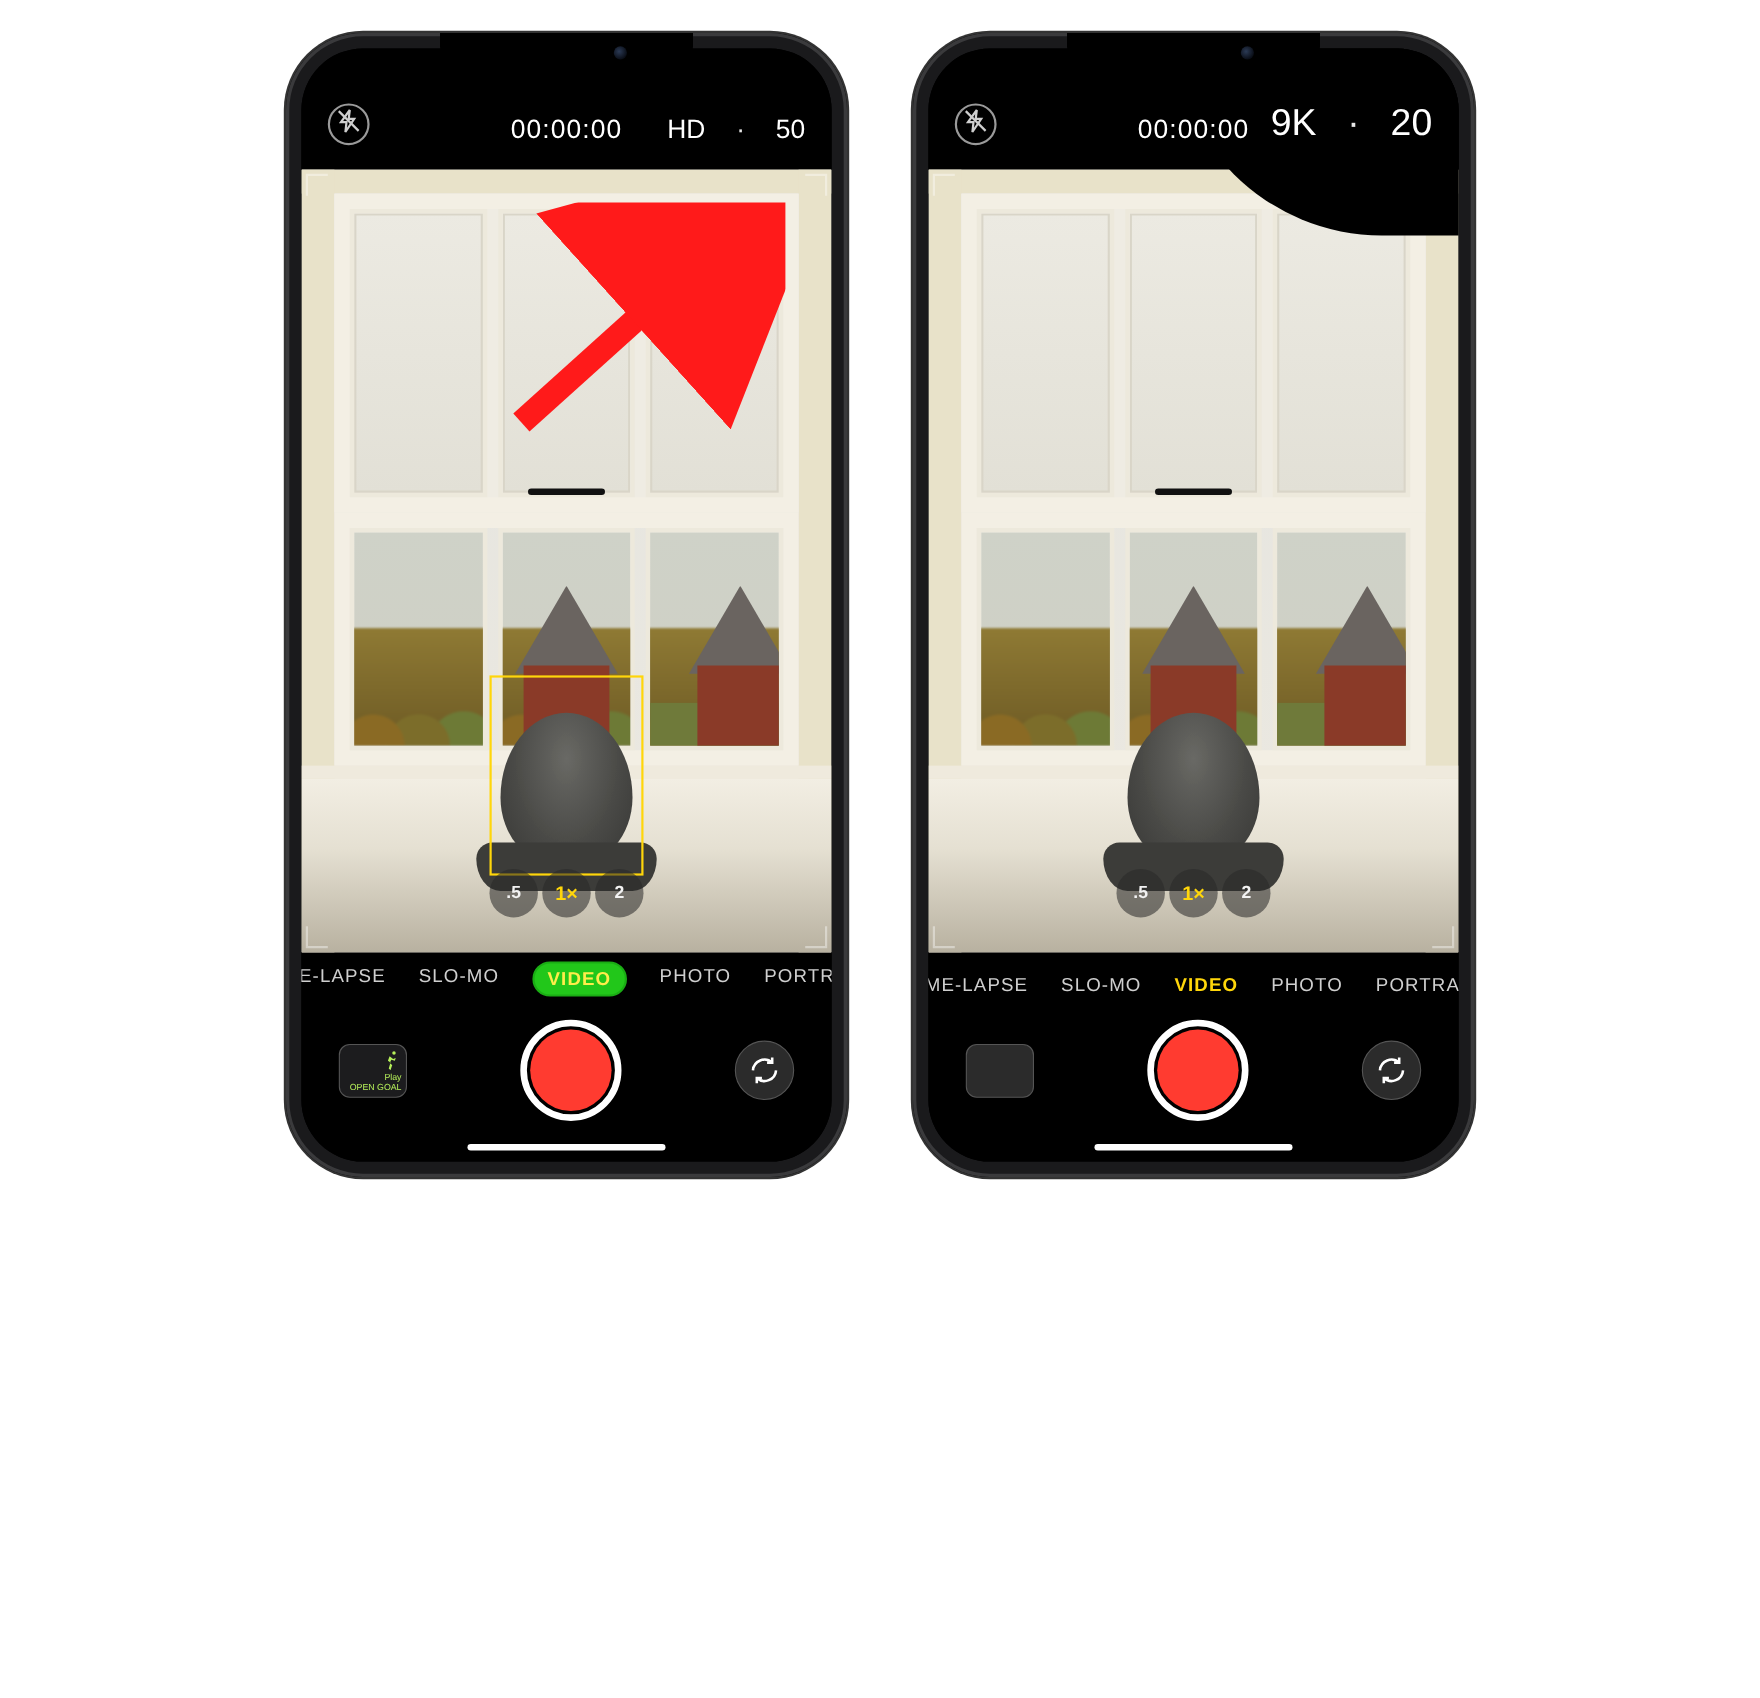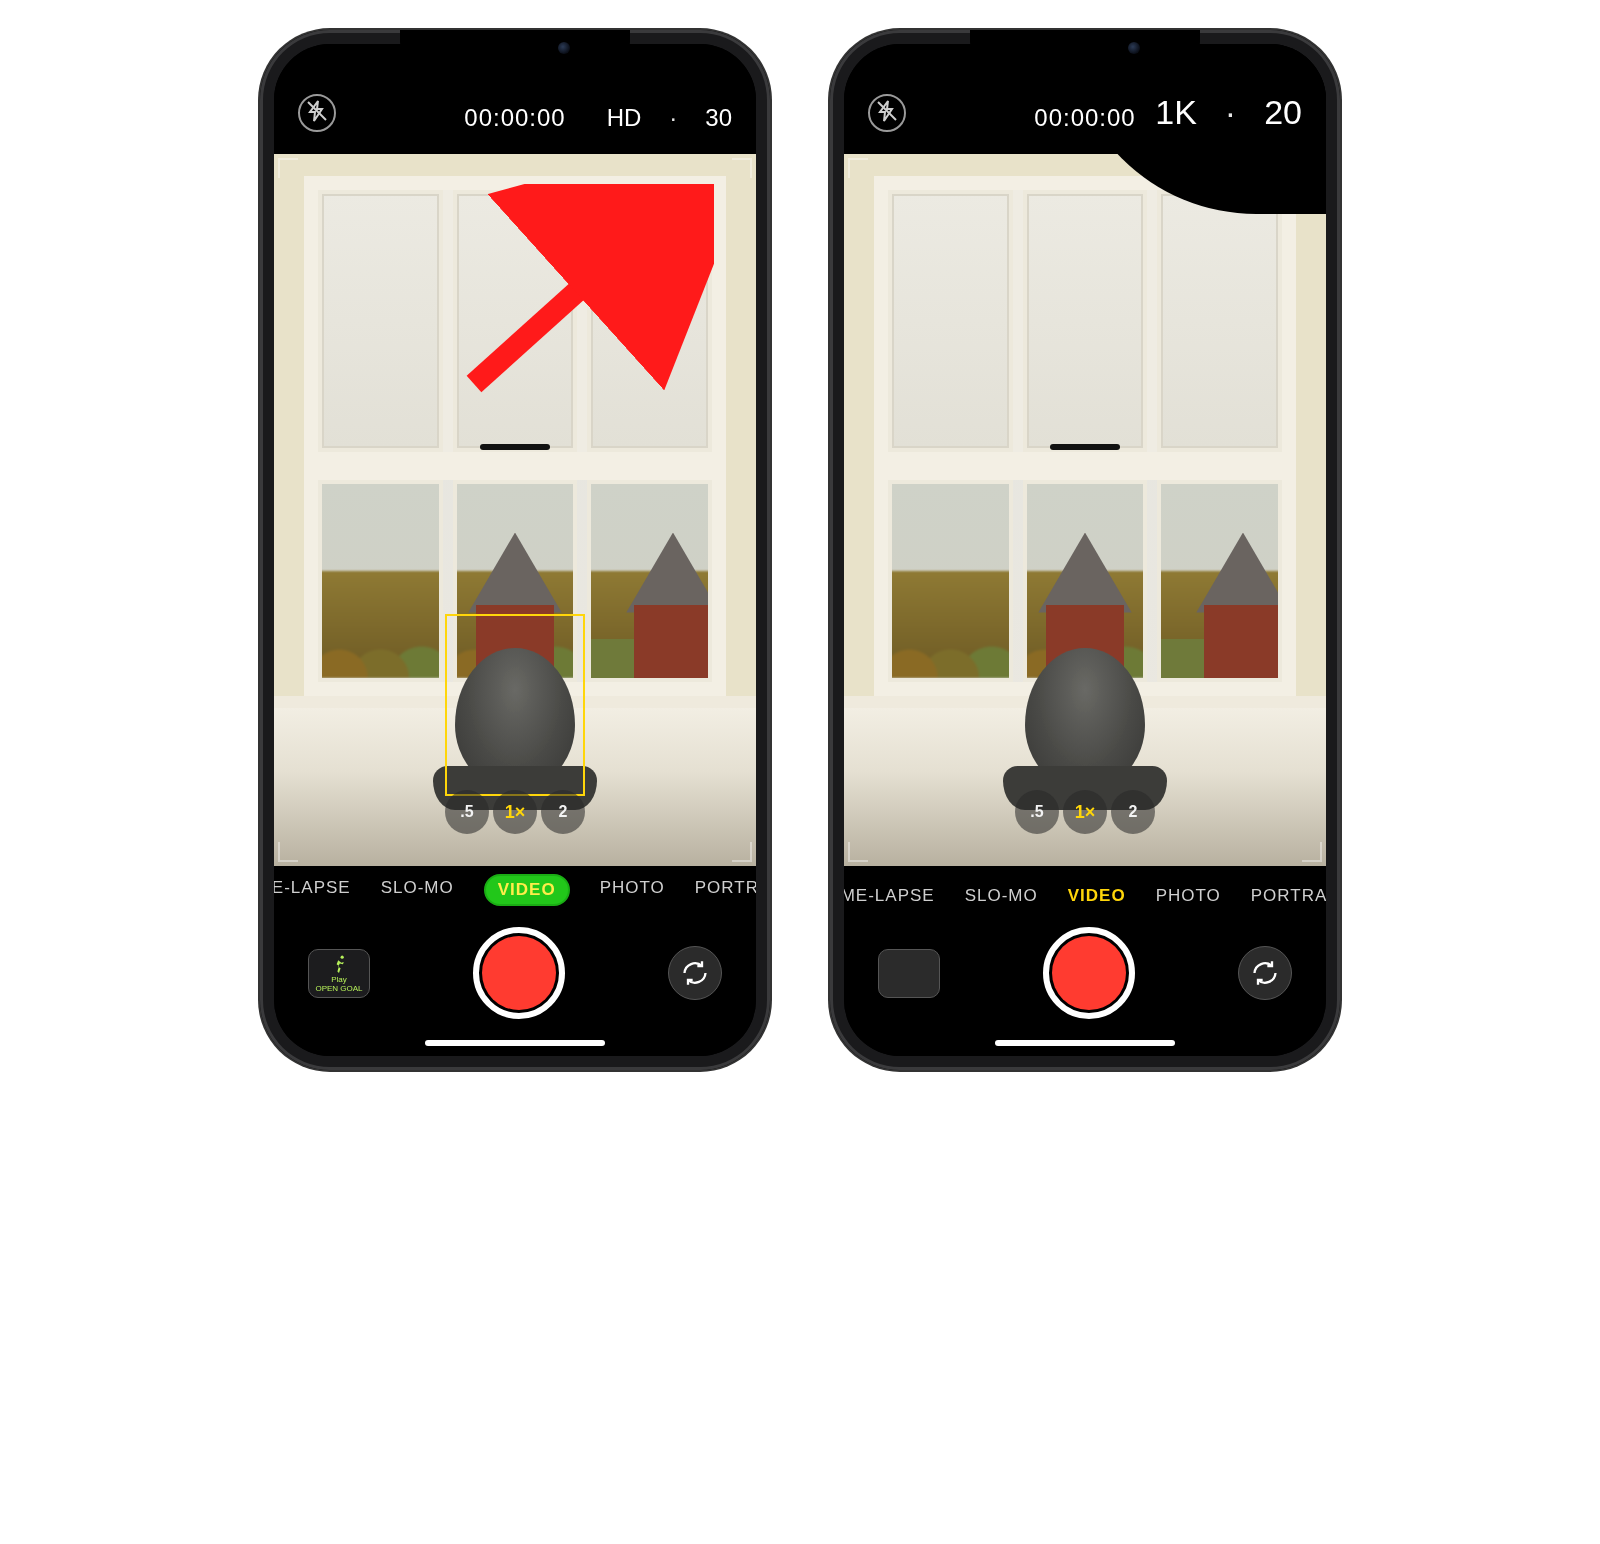--- a/index.html
+++ b/index.html
@@ -162,21 +162,21 @@
   .controls{
     position:absolute; bottom:28px; left:0; right:0;
     height:110px;
     display:flex; align-items:center; justify-content:space-between;
     padding:0 34px;
   }
   .thumb{
     width:62px;height:49px;border-radius:10px;
     background:#2b2b2b; border:1px solid #555;
     overflow:hidden; cursor:pointer;
-    display:flex;align-items:center;justify-content:center;
+    display:flex;align-items:flex-end;justify-content:center;
   }
   .thumb.workout{
     background:#1c1c1e;
     flex-direction:column; font-size:8px; color:#b6f05a; padding:4px;
   }
   .thumb.workout .runner{width:20px;height:20px;color:#b6f05a;margin-bottom:2px;}
   .thumb.photo{display:grid;grid-template-columns:1fr 1fr;grid-template-rows:2fr 1fr;}
   .thumb.photo div{background:#e6e3d7;}
   .thumb.photo div:first-child{grid-column:1/3;background:linear-gradient(#dedbcf,#cfccc0);}
   .thumb.photo div:nth-child(2){background:#8a533e;}
@@ -237,21 +237,21 @@
           <svg viewBox="0 0 24 24" fill="none" stroke="currentColor" stroke-width="2">
             <path d="M13 2 5 13h5l-1 9 8-12h-5l1-8z"></path>
             <line x1="3" y1="3" x2="21" y2="21"></line>
           </svg>
         </span>
       </div>
       <div class="timer">00:00:00</div>
       <div class="format">
         <span>HD</span>
         <span class="dot">·</span>
-        <span>30</span>
+        <span>50</span>
       </div>
     </div>
 
     <div class="viewfinder">
       <div class="scene">
         <div class="sky"></div>
         <div class="wall-top"></div>
           <div class="wall-left"></div>
           <div class="wall-right"></div>
         <div class="window-frame">
@@ -397,21 +397,21 @@
       <div class="flash">
         <span class="flash-inner">
           <svg viewBox="0 0 24 24" fill="none" stroke="currentColor" stroke-width="2">
             <path d="M13 2 5 13h5l-1 9 8-12h-5l1-8z"></path>
             <line x1="3" y1="3" x2="21" y2="21"></line>
           </svg>
         </span>
       </div>
       <div class="timer">00:00:00</div>
       <div class="format big">
-        <span>1K</span>
+        <span>9K</span>
         <span class="dot">·</span>
         <span>20</span>
       </div>
     </div>
 
     <div class="modes">
       <span class="mode cut-left">IME-LAPSE</span>
       <span class="mode">SLO-MO</span>
       <span class="mode selected">VIDEO</span>
       <span class="mode">PHOTO</span>

